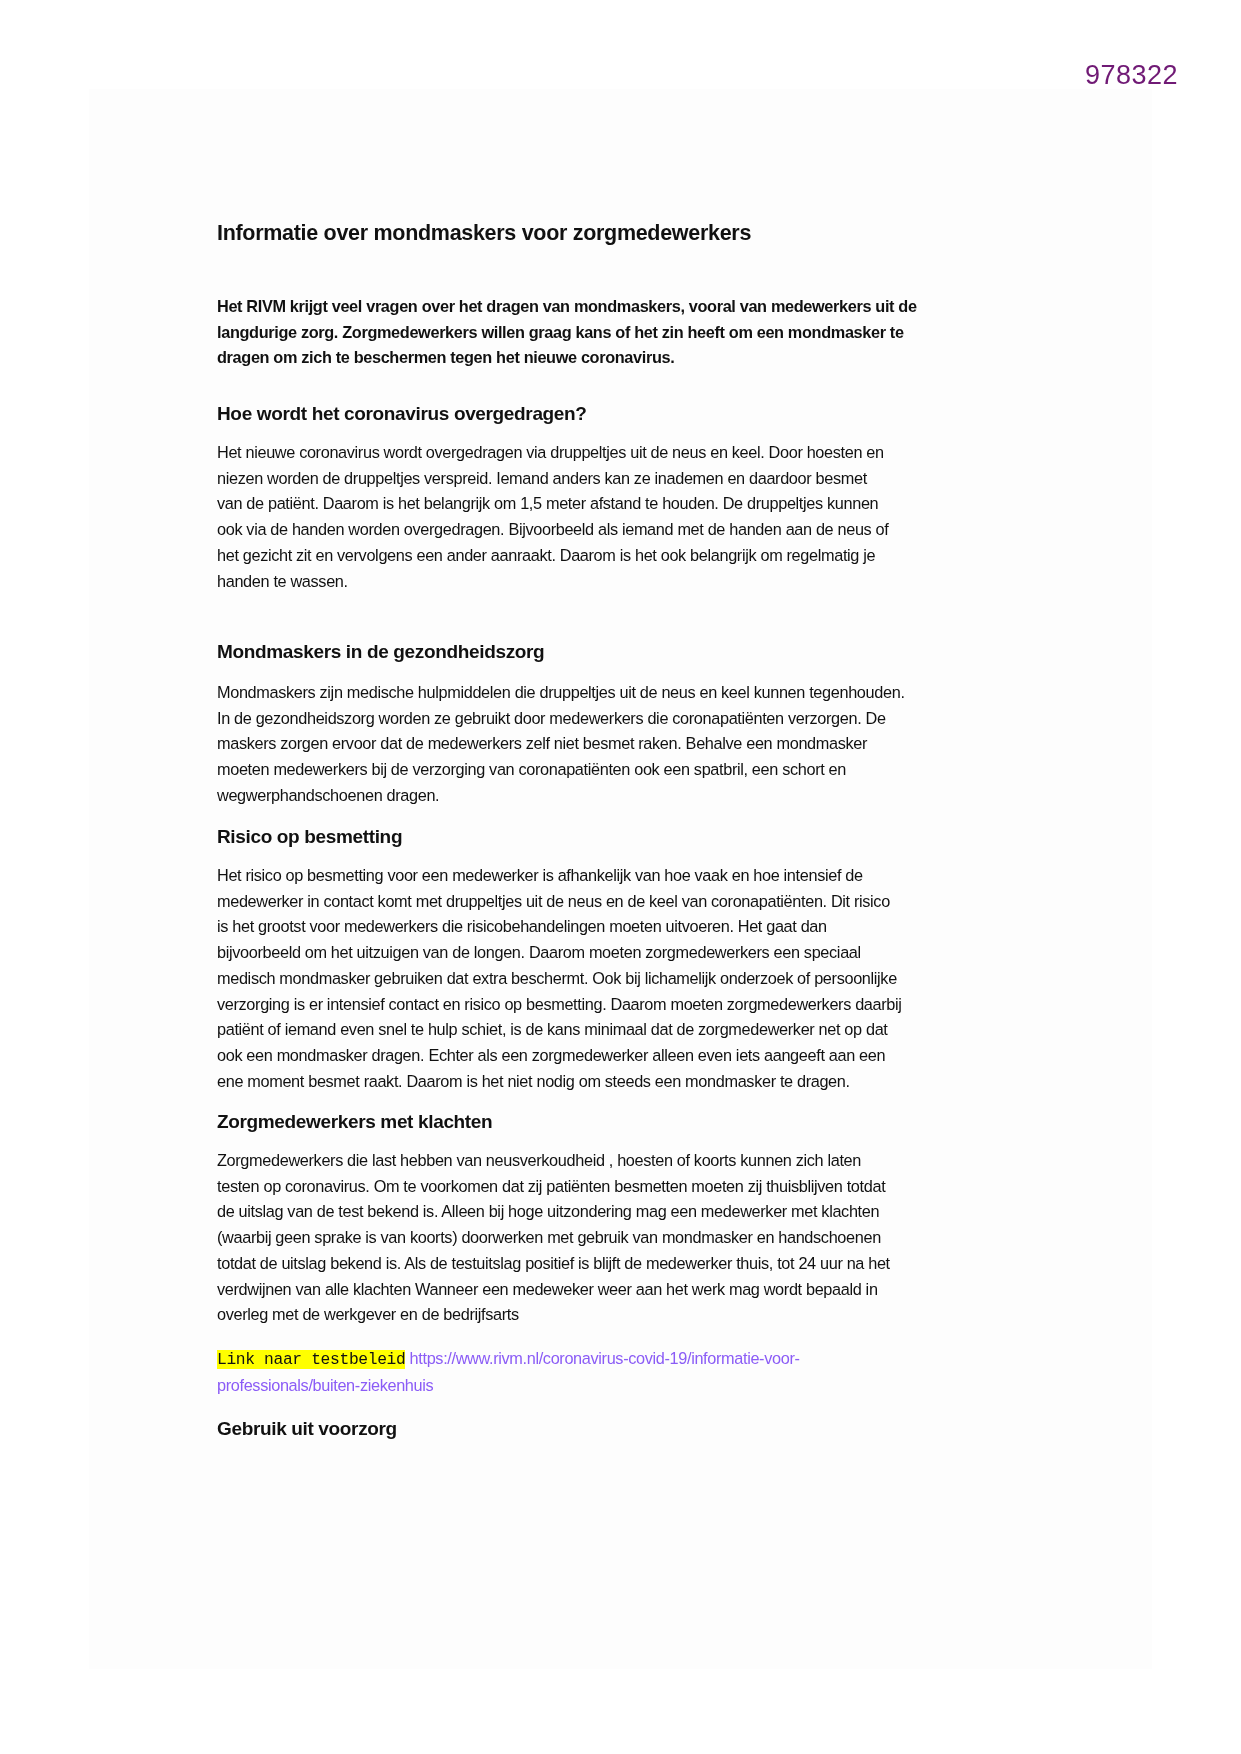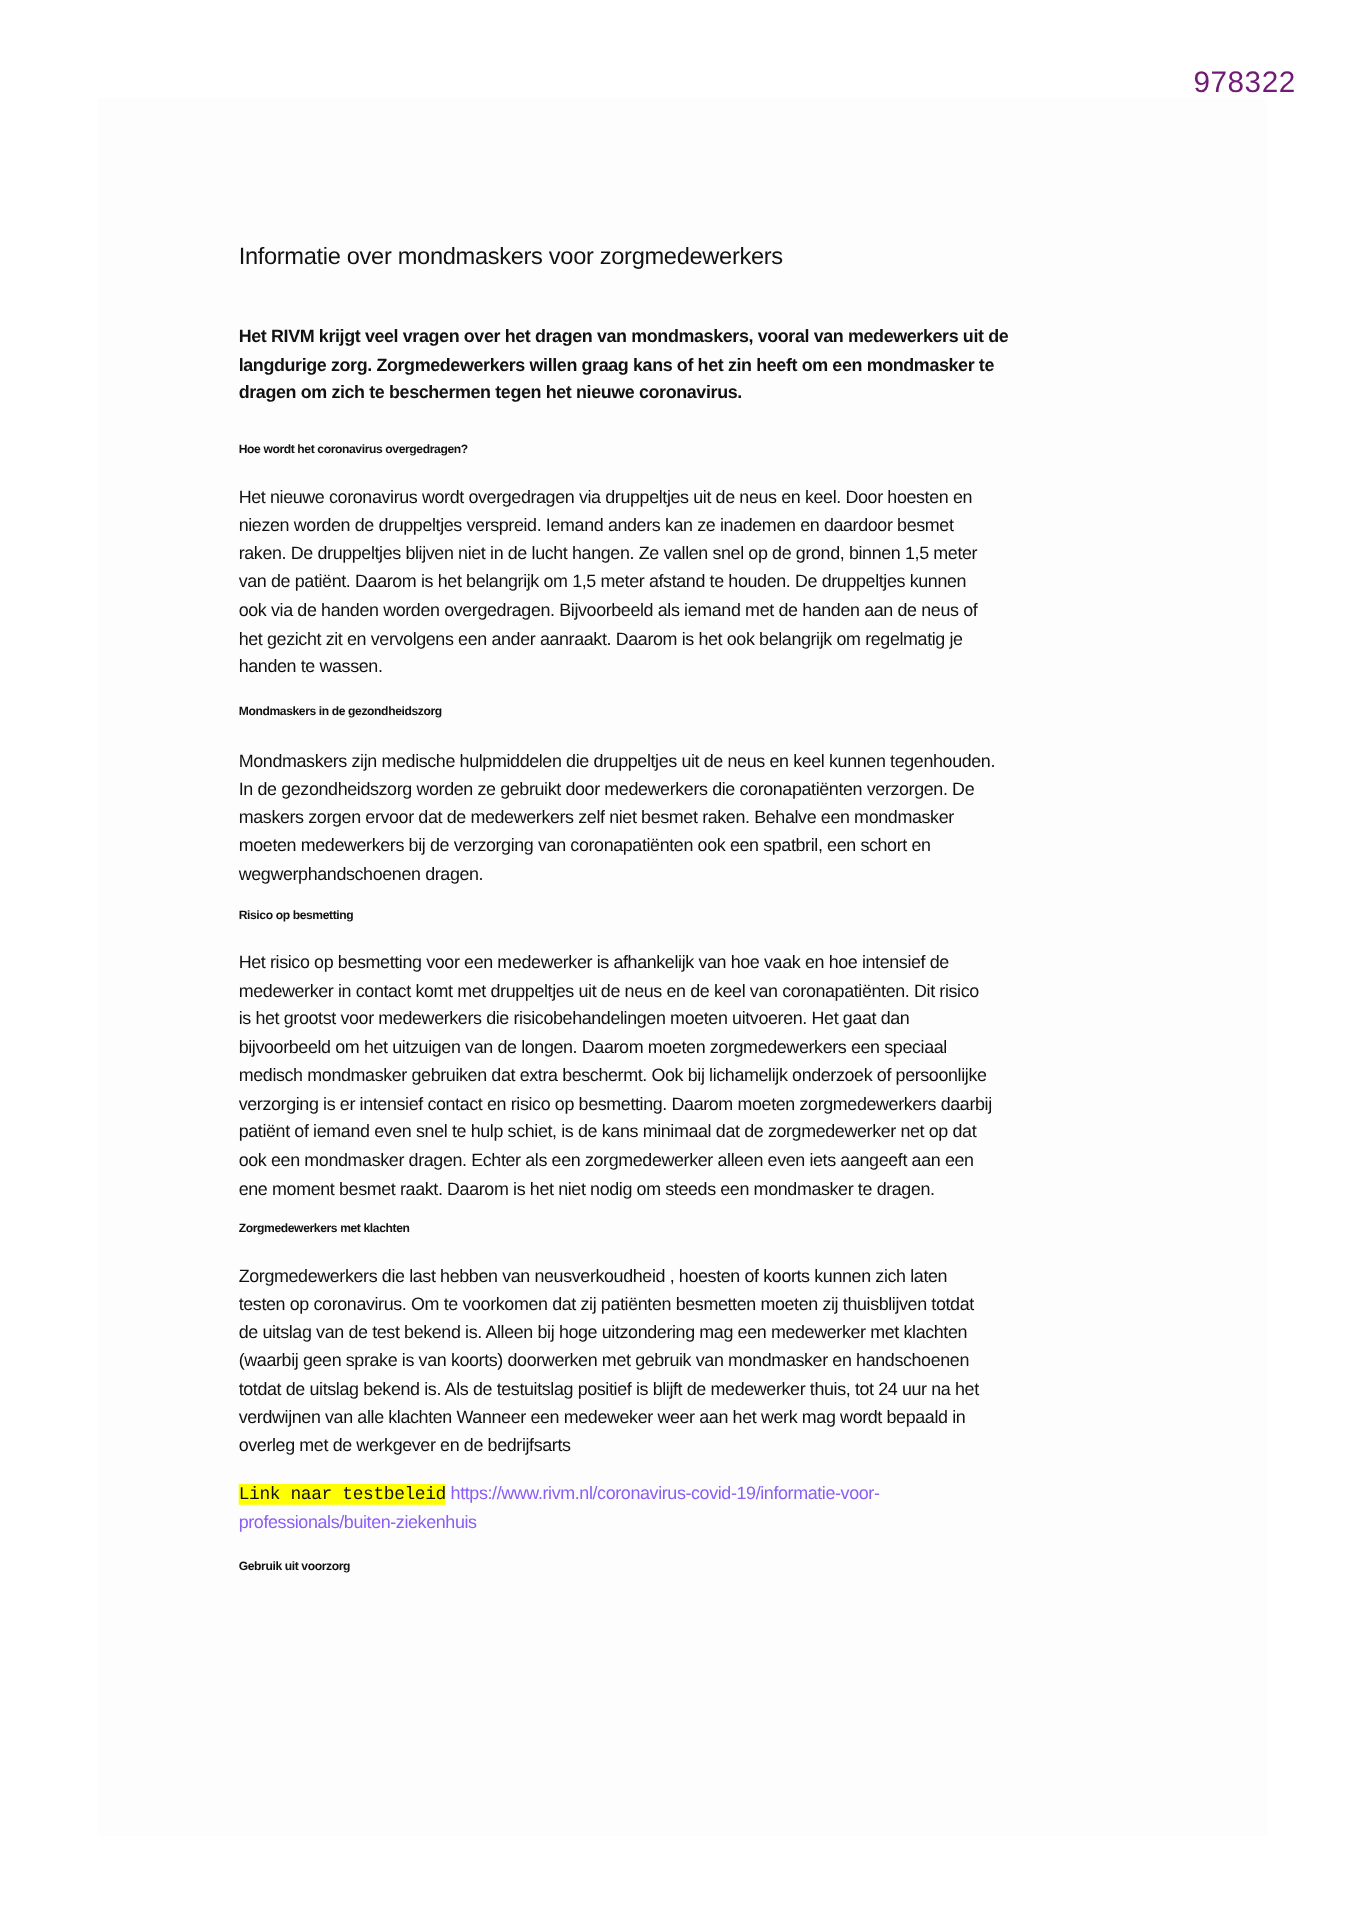--- a/index.html
+++ b/index.html
@@ -36,38 +36,38 @@
       position: absolute;
       left: 217px;
       top: 0;
       width: 815px;
     }
     .title {
       position: absolute;
       top: 221px;
       left: 0;
       font-size: 21.5px;
-      font-weight: normal;
+      font-weight: bold;
       white-space: nowrap;
       letter-spacing: -0.3px;
     }
     .block {
       position: absolute;
       left: 0;
       width: 815px;
       font-size: 16.3px;
       line-height: 25.7px;
       letter-spacing: -0.35px;
     }
     .bold { font-weight: bold; }
     .line { display: block; white-space: nowrap; }
     .heading {
       position: absolute;
       left: 0;
-      font-size: 11px;
+      font-size: 19px;
       font-weight: bold;
       white-space: nowrap;
       letter-spacing: -0.35px;
     }
     .highlight {
       background: #ffff00;
       font-family: Liberation Mono, monospace;
     }
     .url { color: #8b5cf6; }
   </style>
@@ -85,21 +85,20 @@
   <div class="block bold" style="top:294px;">
     <span class="line">Het RIVM krijgt veel vragen over het dragen van mondmaskers, vooral van medewerkers  uit de</span>
     <span class="line">langdurige zorg. Zorgmedewerkers willen graag kans of  het zin heeft om een mondmasker  te</span>
     <span class="line">dragen om zich  te beschermen tegen het nieuwe coronavirus.</span>
   </div>
 
   <div class="heading" style="top:403px;">Hoe wordt het coronavirus overgedragen?</div>
   <div class="block" style="top:440px;">
     <span class="line">Het nieuwe coronavirus wordt overgedragen via druppeltjes uit de neus en keel. Door hoesten en</span>
     <span class="line">niezen worden de druppeltjes verspreid. Iemand anders kan ze inademen en daardoor besmet</span>
-    <span class="line">raken. De druppeltjes blijven niet in de lucht hangen. Ze  vallen snel op de grond, binnen 1,5 meter</span>
     <span class="line">van de patiënt. Daarom is het belangrijk om 1,5 meter afstand te houden. De druppeltjes kunnen</span>
     <span class="line">ook via de handen worden overgedragen. Bijvoorbeeld als iemand met de handen aan de neus of</span>
     <span class="line">het gezicht zit en vervolgens een ander aanraakt. Daarom is het ook belangrijk om regelmatig je</span>
     <span class="line">handen te wassen.</span>
   </div>
 
   <div class="heading" style="top:641px;">Mondmaskers in de gezondheidszorg</div>
   <div class="block" style="top:680px;">
     <span class="line">Mondmaskers zijn medische hulpmiddelen die druppeltjes uit de neus en keel kunnen tegenhouden.</span>
     <span class="line">In de gezondheidszorg worden ze gebruikt door medewerkers die coronapatiënten verzorgen. De</span>

